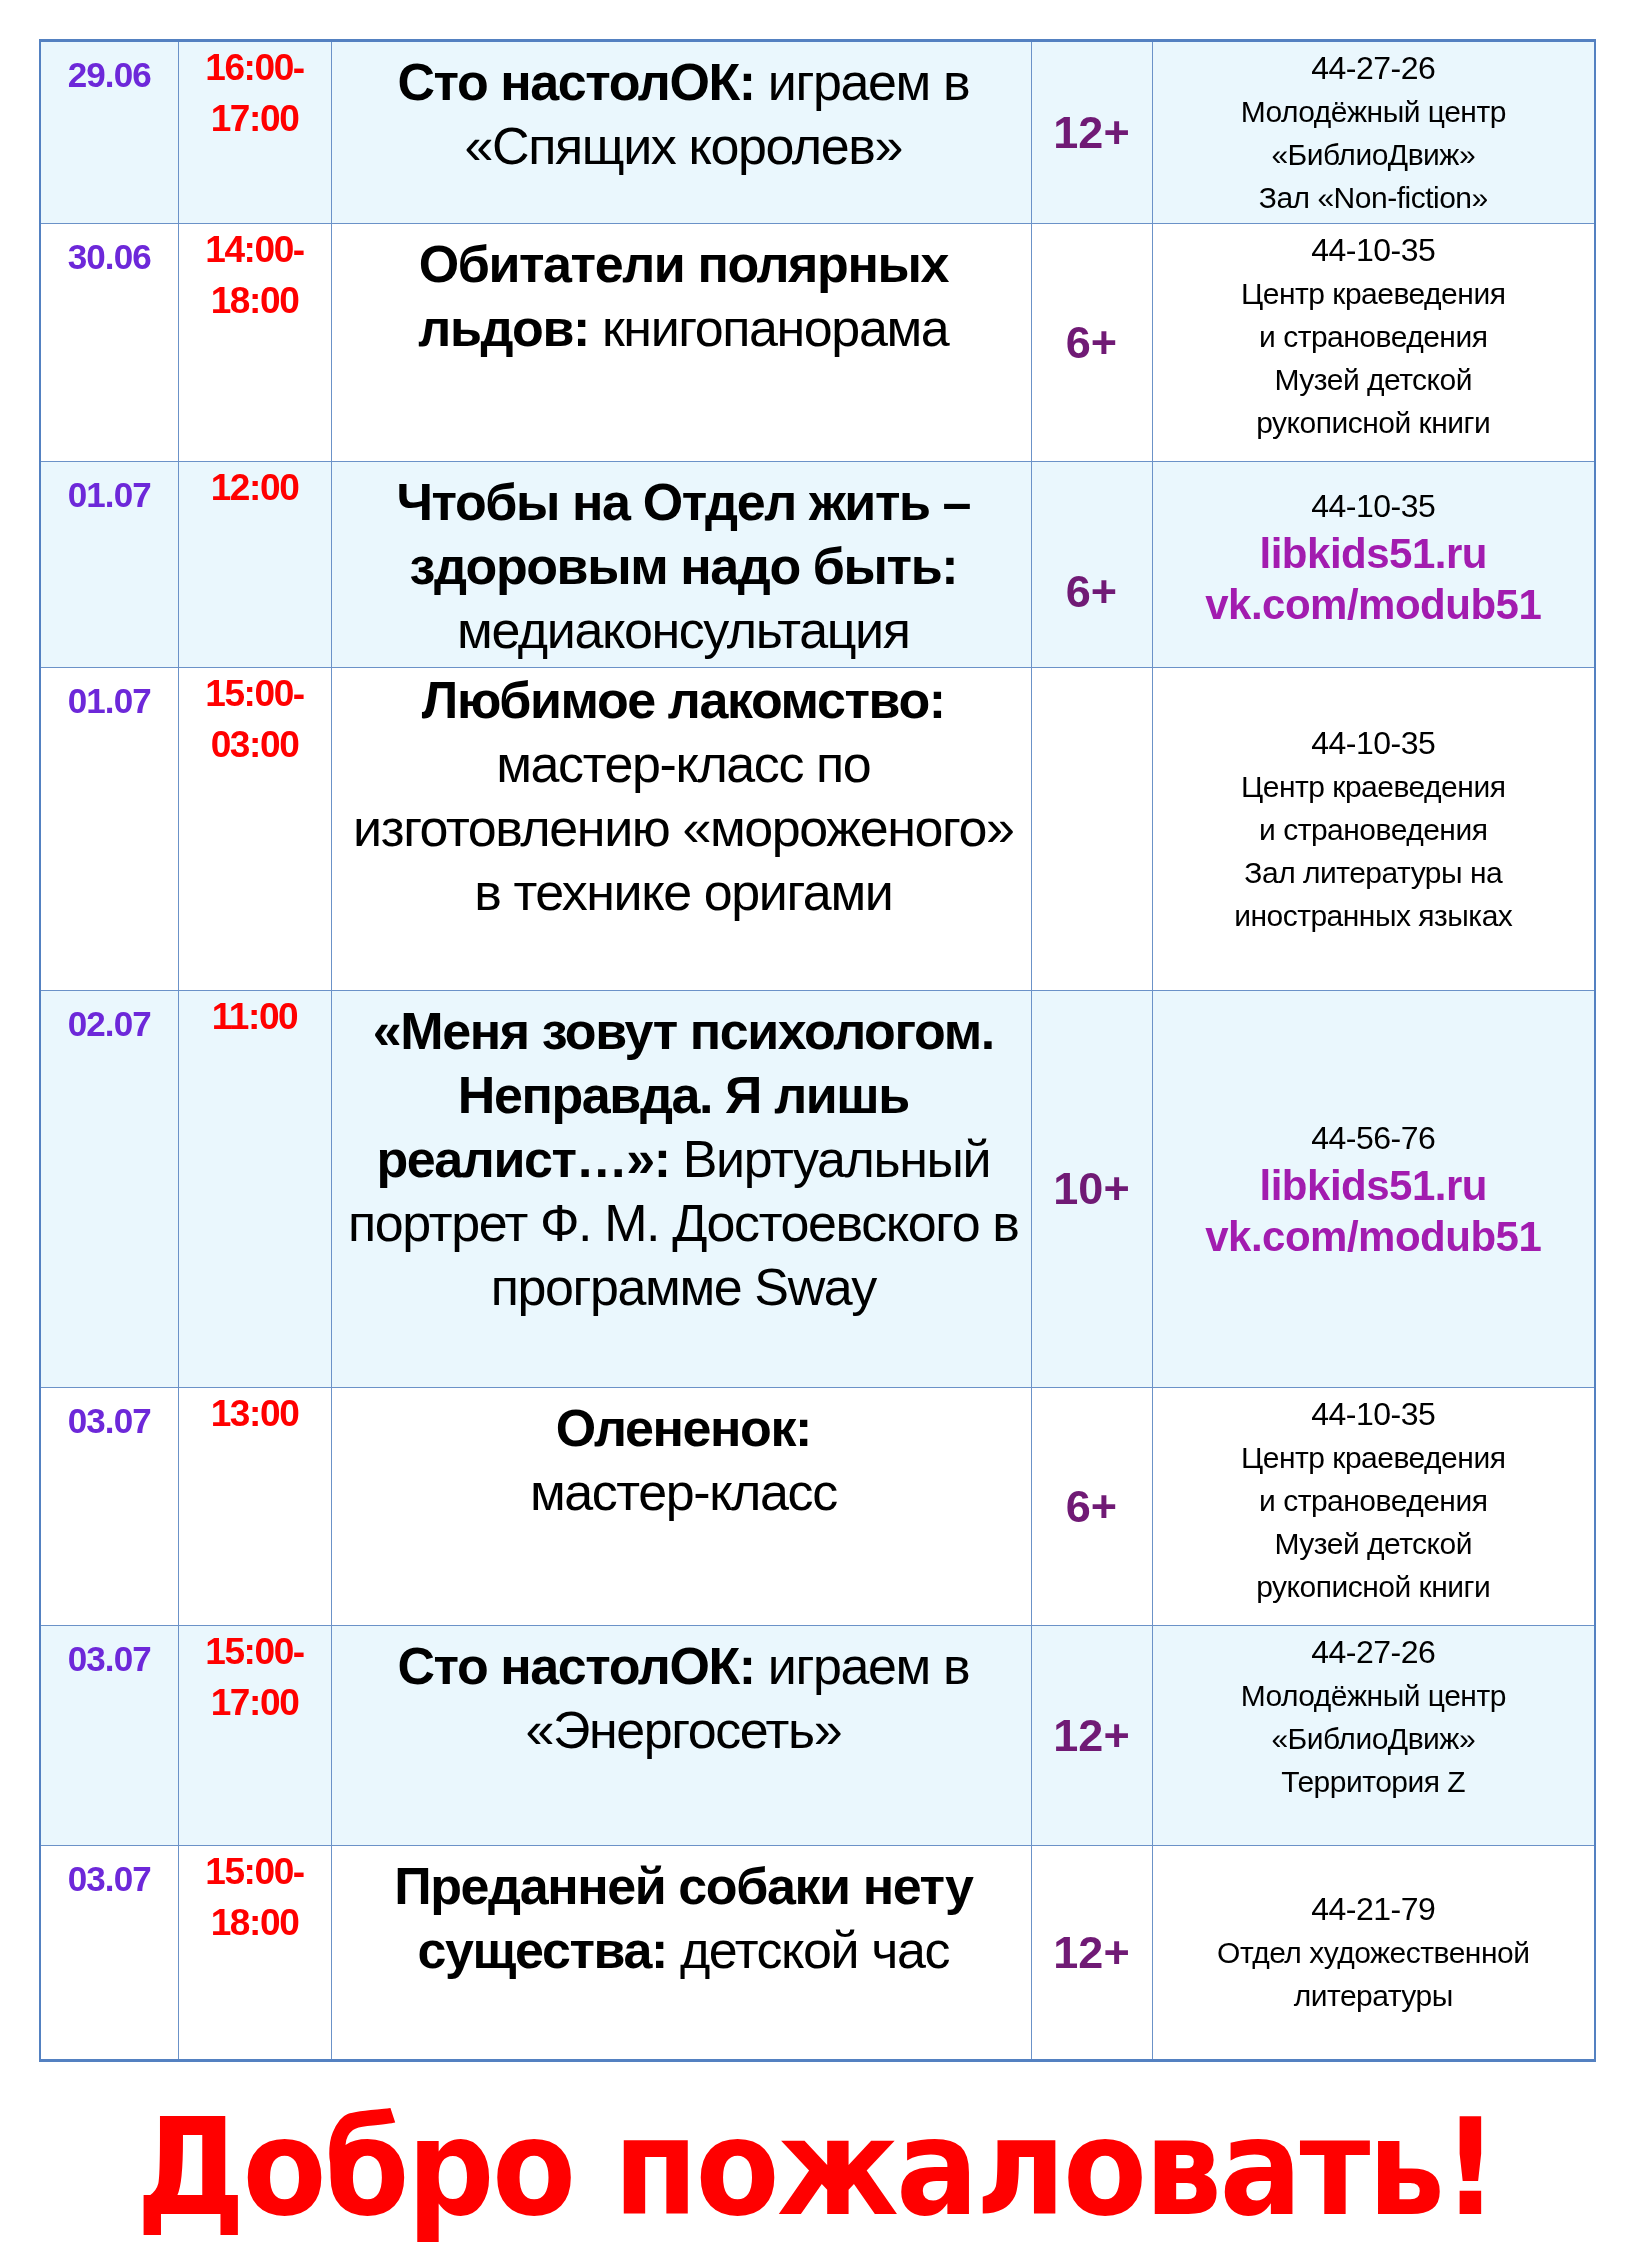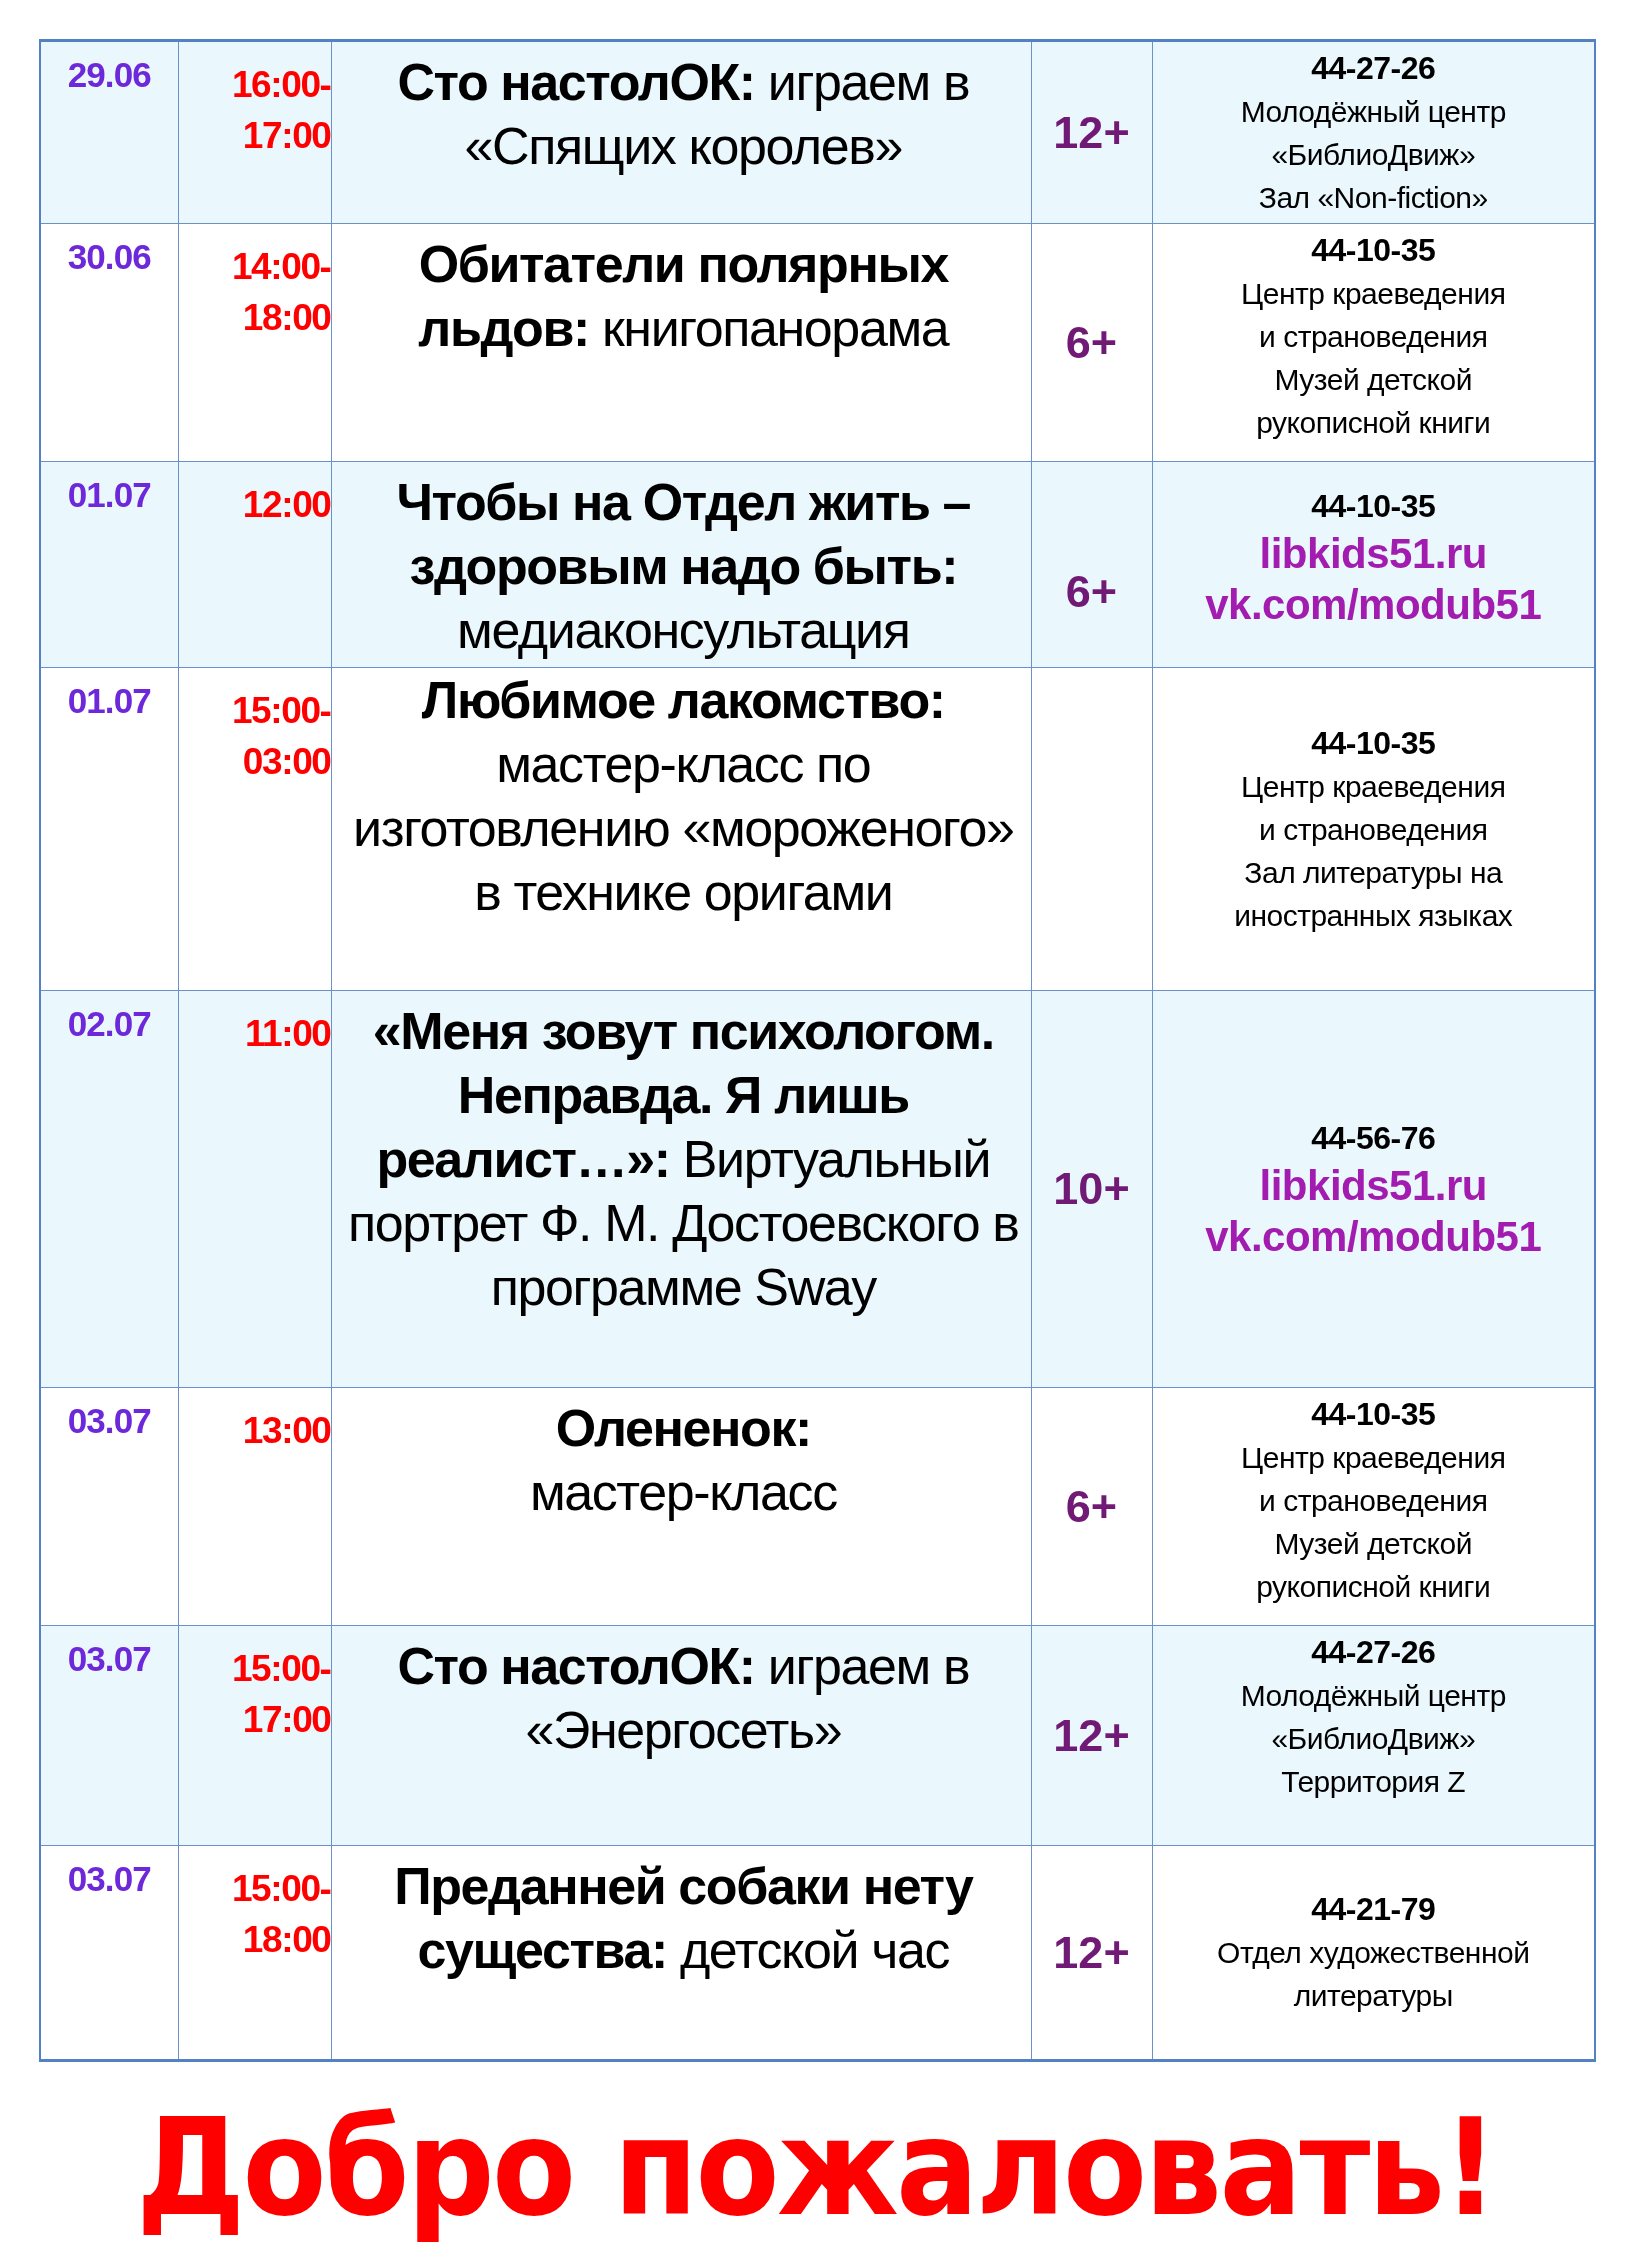--- a/index.html
+++ b/index.html
@@ -11,30 +11,30 @@
            border-left:2.3px solid #5481c1; border-right:2.3px solid #5481c1; }
   .sched td { border:1.4px solid #6b92c8; vertical-align:top; padding:0; }
   .sched tr.shaded td { background:#eaf7fd; }
   .c-date { width:138px; }
   .c-time { width:153px; }
   .c-title { width:700px; }
   .c-age { width:121px; }
   .c-place { width:auto; }
   .date { color:#6d28d9; font-weight:bold; font-size:35px; text-align:center;
           padding-top:13px; letter-spacing:-0.9px; }
-  .time { color:#ff0000; font-weight:bold; font-size:37px; text-align:right;
-          padding-top:17px; line-height:51px; letter-spacing:-1.4px; }
+  .time { color:#ff0000; font-weight:bold; font-size:37px; text-align:center;
+          padding-top:0; line-height:51px; letter-spacing:-1.4px; }
   .title { font-size:52px; line-height:64px; padding:8.3px 6.4px 4.6px 11px;
            color:#000; letter-spacing:-1.4px;text-align:center; }
   .title b { font-weight:bold; }
   .age-cell { vertical-align:middle !important; text-align:center; }
   .age { color:#701a75; font-weight:bold; font-size:45px; }
   .place { text-align:center; font-size:30px; line-height:43px; color:#000;
            padding:4.6px 3.7px; letter-spacing:-0.5px; }
-  .place .phone { font-weight:bold; font-size:32px;text-align:center; }
+  .place .phone { font-weight:normal; font-size:32px;text-align:center; }
   .place .link { color:#a21caf; font-weight:bold; font-size:42px; line-height:51px; }
   .place.mid { vertical-align:middle !important; }
   .welcome { position:absolute; left:0; width:1632px; top:2091px; text-align:center;
              color:#ff0000; font-weight:bold; font-size:133px;
              font-family:"DejaVu Sans", sans-serif; letter-spacing:-2.8px;
              transform:scaleX(0.92); }
 </style>
 </head>
 <body>
 

